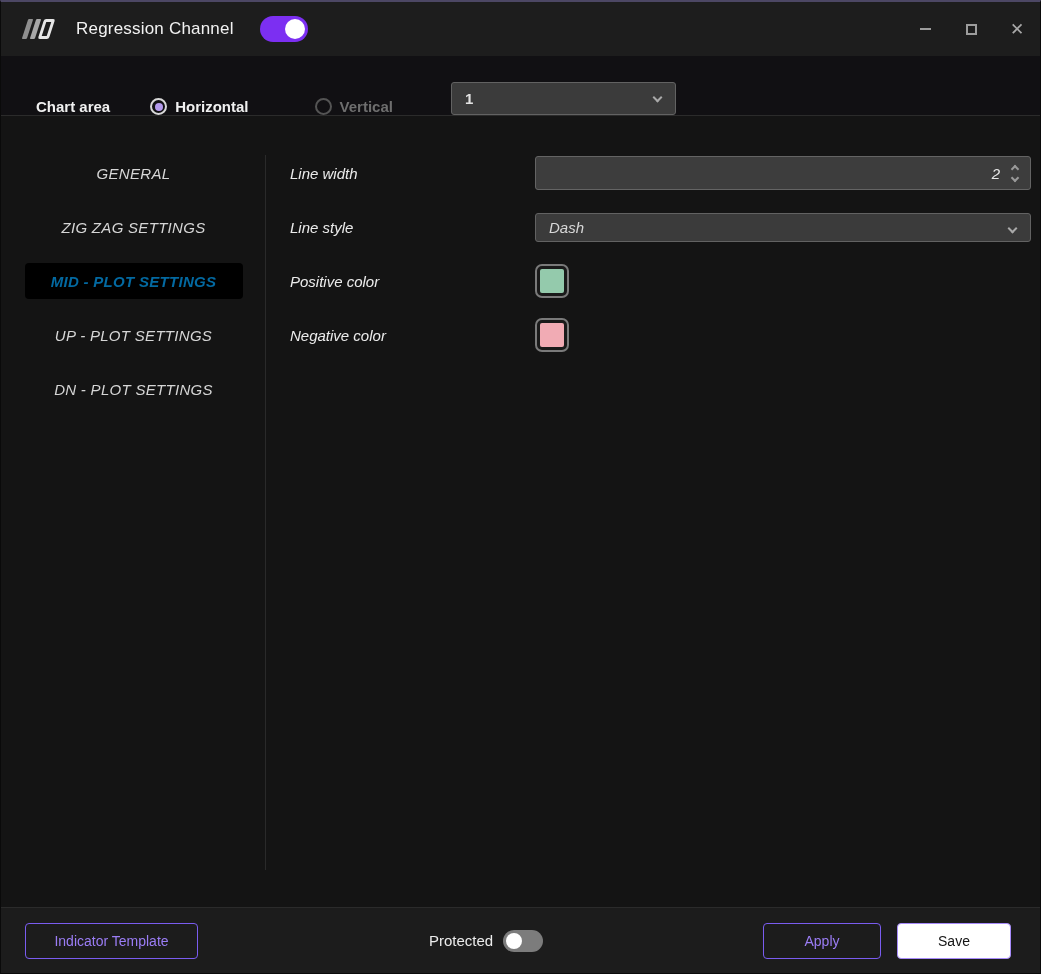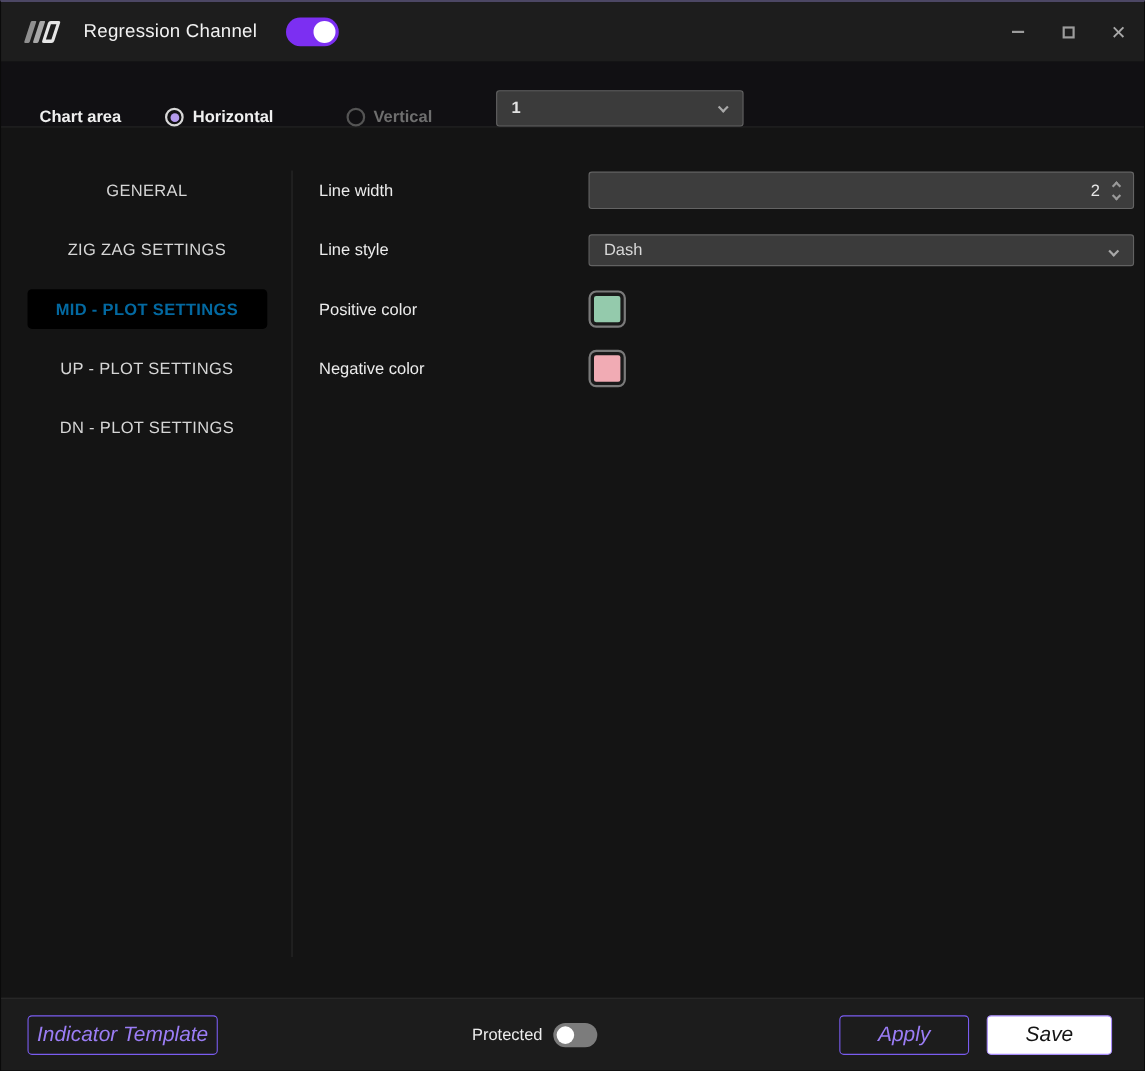--- a/index.html
+++ b/index.html
@@ -56,21 +56,21 @@
   .select{
     position:relative; background:#3b3b3b; border:1px solid #626262; border-radius:3px;
     display:flex; align-items:center; cursor:pointer;
   }
   .select .sel-value{ padding-left:13px; font-size:15px; color:#e2e2e2; }
   .chev{ width:7px; height:7px; border-right:2px solid #a9a9a9; border-bottom:2px solid #a9a9a9; transform:rotate(45deg); }
   .select .chev{ position:absolute; right:14px; top:11px; }
   .toolbar-select{ width:225px; height:33px; margin-left:36px; }
 
   
-  .content{ flex:1 1 auto; display:flex; background:#141414; position:relative; }
+  .content{ flex:1 1 auto; display:flex; background:#141414; position:relative;font-style:italic; }
   .sidebar{ width:265px; flex:0 0 auto; padding-top:39px; position:relative; }
   .v-divider{ position:absolute; right:0; top:39px; width:1px; height:715px; background:#2a2a2a; }
   .tab{
     height:36px; margin:0 auto 18px auto; width:218px;
     display:flex; align-items:center; justify-content:center;
     font-size:15px; color:#d6d6d6; letter-spacing:.3px; cursor:pointer; border-radius:4px;
     white-space:nowrap;
   }
   .tab.selected{ background:#000000; color:#0369a1; font-weight:700; }
 
@@ -96,21 +96,21 @@
   }
   .swatch .chip{ width:24px; height:24px; border-radius:2px; }
 
   
   .footer{
     height:66px; flex:0 0 auto; background:#1c1c1c; border-top:1px solid #2b2b2b;
     display:flex; align-items:center; position:relative;
   }
   .btn{
     height:36px; border-radius:4px; display:flex; align-items:center; justify-content:center;
-    font-size:19px; cursor:pointer; user-select:none;font-style:italic;
+    font-size:14px; cursor:pointer; user-select:none;
   }
   .btn-outline{ background:transparent; border:1px solid #7a5cf0; color:#9b7df5; }
   .btn-filled{ background:#ffffff; border:1px solid #a78bfa; color:#141414; }
   .btn-template{ width:173px; margin-left:24px; }
   .protected-group{ position:absolute; left:428px; display:flex; align-items:center; }
   .protected-label{ font-size:15px; color:#ececec; }
   .footer-switch{ width:40px; height:22px; margin-left:10px; border-radius:11px; }
   .footer-switch .knob{ width:16px; height:16px; top:3px; left:3px; }
   .btn-apply{ width:118px; margin-left:auto; margin-right:16px; }
   .btn-save{ width:114px; margin-right:29px; }

